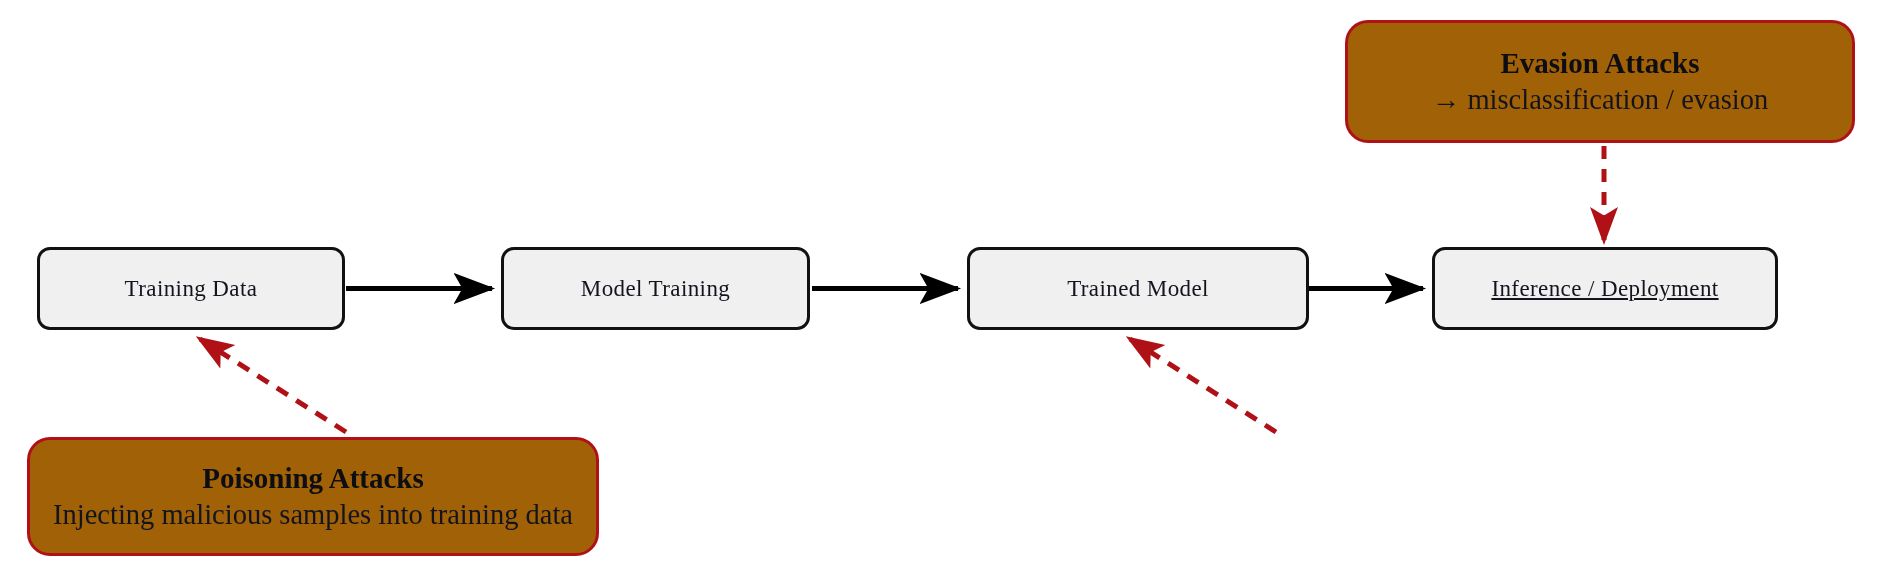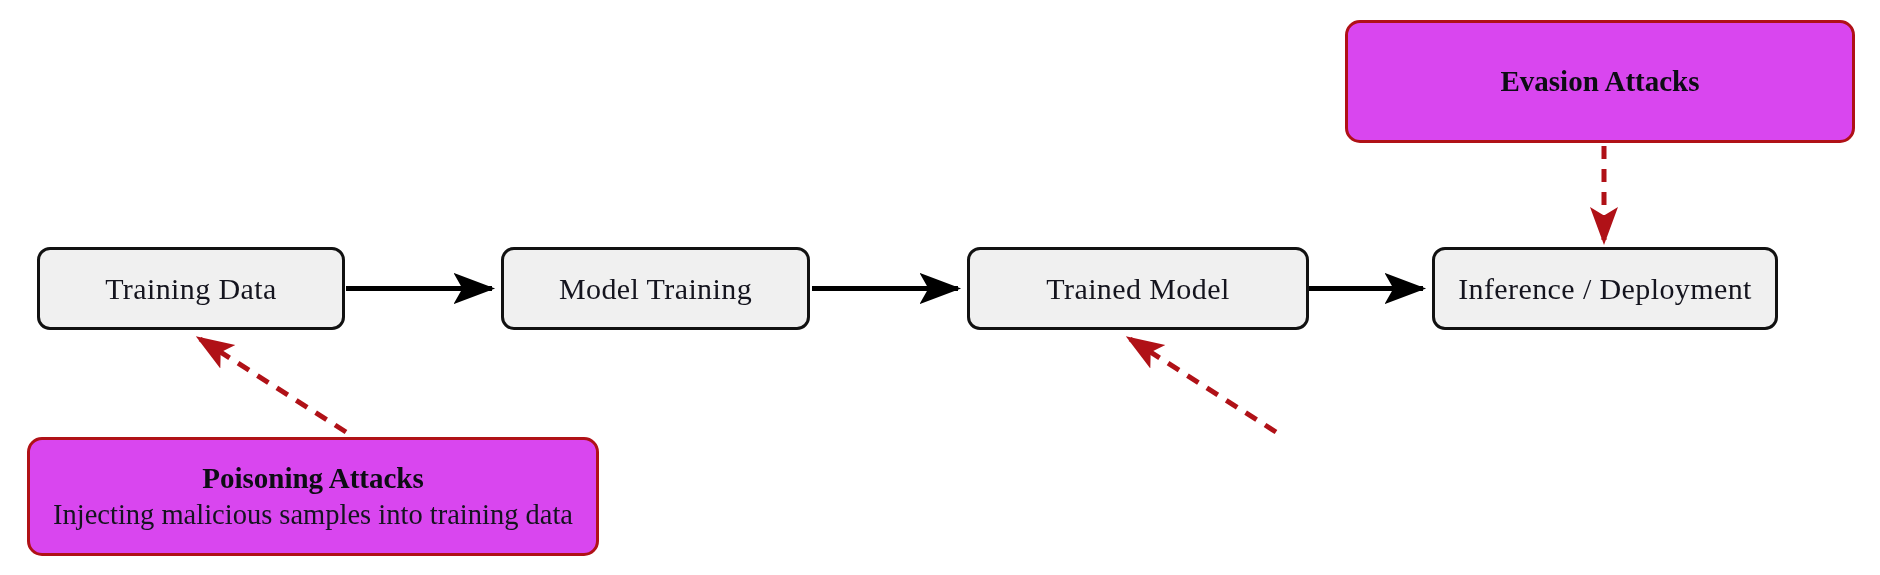--- a/index.html
+++ b/index.html
@@ -43,34 +43,34 @@
     background: #f0f0f0;
     border: 3.2px solid #111111;
     border-radius: 13px;
     display: flex;
     align-items: center;
     justify-content: center;
     z-index: 3;
     color: #14141e;
   }
   .stage-node .stage-label {
-    font-size: 30px;
+    font-size: 23px;
     line-height: 1;
     letter-spacing: 0.4px;
     white-space: nowrap;
     color: #14141e;
   }
 
   
   .attack-node {
     position: absolute;
     box-sizing: border-box;
-    background: #d946ef;
+    background: #a16207;
     border: 3.6px solid #b01117;
-    border-radius: 15px;
+    border-radius: 23px;
     z-index: 3;
     display: flex;
     flex-direction: column;
     align-items: center;
     justify-content: center;
     text-align: center;
     color: #14141e;
     padding: 4px 10px;
   }
   .attack-node .attack-title {
@@ -84,21 +84,21 @@
     font-size: 28.5px;
     line-height: 1.27;
     white-space: nowrap;
     color: #14141e;
   }
 
   
   #node-training-data      { left: 37px;   top: 247px; width: 308px; height: 83px; }
   #node-model-training     { left: 501px;  top: 247px; width: 309px; height: 83px; }
   #node-trained-model      { left: 967px;  top: 247px; width: 342px; height: 83px; }
-  #node-inference          { left: 1432px; top: 247px; width: 346px; height: 83px; }
+  #node-inference          { left: 1432px; top: 247px; width: 346px; height: 83px; text-decoration: underline; }
 
   #node-evasion-attacks    { left: 1345px; top: 20px;  width: 510px; height: 123px; }
   #node-poisoning-attacks  { left: 27px;   top: 437px; width: 572px; height: 119px; }
   #node-model-extraction   { left: 925px;  top: 437px; width: 700px; height: 119px; }
 </style>
 </head>
 <body>
 
 <div id="diagram-canvas">
 
@@ -144,20 +144,21 @@
   <div class="stage-node" id="node-trained-model">
     <span class="stage-label">Trained Model</span>
   </div>
 
   <div class="stage-node" id="node-inference">
     <span class="stage-label">Inference / Deployment</span>
   </div>
 
   <div class="attack-node" id="node-evasion-attacks">
     <div class="attack-title">Evasion Attacks</div>
+    <div class="attack-line">→ misclassification / evasion</div>
   </div>
 
   <div class="attack-node" id="node-poisoning-attacks">
     <div class="attack-title">Poisoning Attacks</div>
     <div class="attack-line">Injecting malicious samples into training data</div>
   </div>
 
 
 </div>
 

